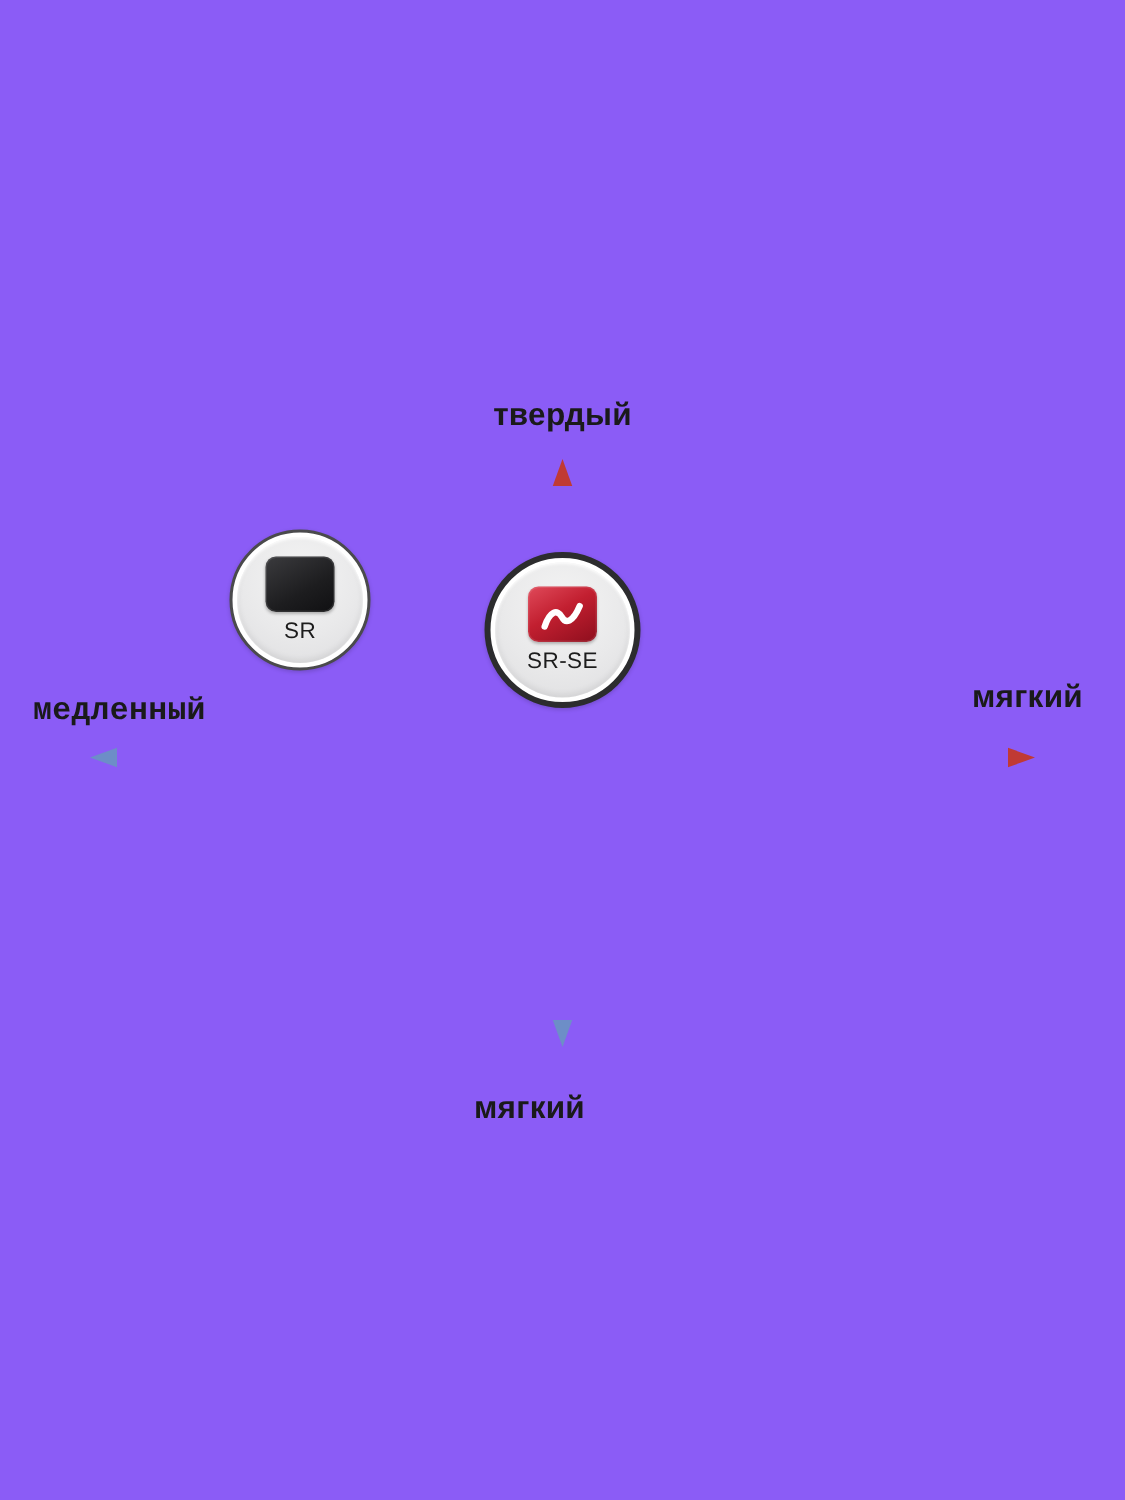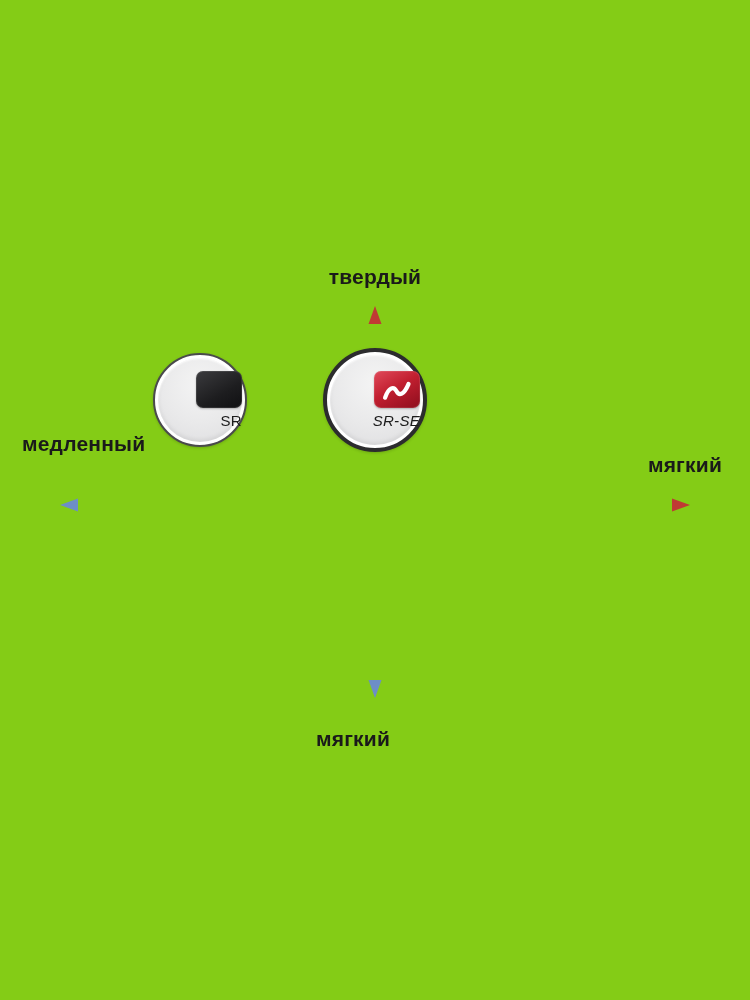--- a/index.html
+++ b/index.html
@@ -9,63 +9,63 @@
     --pad-dark:#1d1d1f;
     --badge-ring:#4a4a4c;
   }
   *{box-sizing:border-box;margin:0;padding:0;}
   html,body{background:#ffffff;}
   body{
     font-family:"Liberation Sans","DejaVu Sans",sans-serif;
     width:750px;height:1000px;overflow:hidden;
   }
   .canvas{
-    position:relative;width:750px;height:1000px;background:#84cc16;
+    position:relative;width:750px;height:1000px;background:#8b5cf6;
   }
   .axes-svg{position:absolute;left:0;top:0;width:750px;height:1000px;}
 
   .axis-label{
     position:absolute;font-weight:700;font-size:21px;color:#1a1a1a;
     letter-spacing:0.2px;white-space:nowrap;
   }
   .axis-label.top{left:0;width:750px;text-align:center;top:265px;}
   .axis-label.bottom{left:0;width:706px;text-align:center;top:727px;}
-  .axis-label.left{left:22px;top:432px;}
+  .axis-label.left{left:22px;top:463px;font-family:Liberation Mono, monospace;}
   .axis-label.right{right:28px;top:453px;}
 
   
   .badge{
     position:absolute;border-radius:50%;
     background:#ffffff;
     border:2.5px solid var(--badge-ring);
     padding:3px;
     box-shadow:0 1px 3px rgba(0,0,0,0.18);
   }
   .badge-inner{
     width:100%;height:100%;border-radius:50%;
     background:radial-gradient(circle at 50% 32%, #f4f4f4 0%, #e9e9ea 55%, #dddddf 100%);
-    display:flex;flex-direction:column;align-items:flex-end;justify-content:center;
+    display:flex;flex-direction:column;align-items:center;justify-content:center;
     box-shadow:inset 0 1px 2px rgba(255,255,255,0.9), inset 0 -2px 4px rgba(0,0,0,0.08);
   }
   .pad-square{
     width:46px;height:37px;border-radius:7px;
     background:linear-gradient(150deg,#3b3b3e 0%, var(--pad-dark) 60%, #101012 100%);
     box-shadow:inset 0 0 0 1px rgba(255,255,255,0.10), 0 1px 2px rgba(0,0,0,0.25);
     display:flex;align-items:center;justify-content:center;
   }
   .pad-square.red{
     background:linear-gradient(150deg,#e04a5a 0%, var(--pad-red) 45%, #8d0e1d 100%);
   }
   .badge-label{
     margin-top:4px;font-size:15px;font-weight:500;color:#1c1c1c;letter-spacing:0.3px;
   }
 
   
   .badge.pos-sr   {width:94px;height:94px;left:153px;top:353px;}
-  .badge.pos-srse {width:104px;height:104px;left:323px;top:348px;border-width:4px;border-color:#2c2c2e;font-style:italic;}
+  .badge.pos-srse {width:104px;height:104px;left:323px;top:368px;border-width:4px;border-color:#2c2c2e;}
   .badge.pos-tfx  {width:94px;height:94px;left:501px;top:353px;}
   .badge.pos-tr   {width:102px;height:102px;left:149px;top:549px;border-width:3px;}
 
   .logo-swoosh{display:block;}
 </style>
 </head>
 <body>
 
 <div class="canvas">
 

